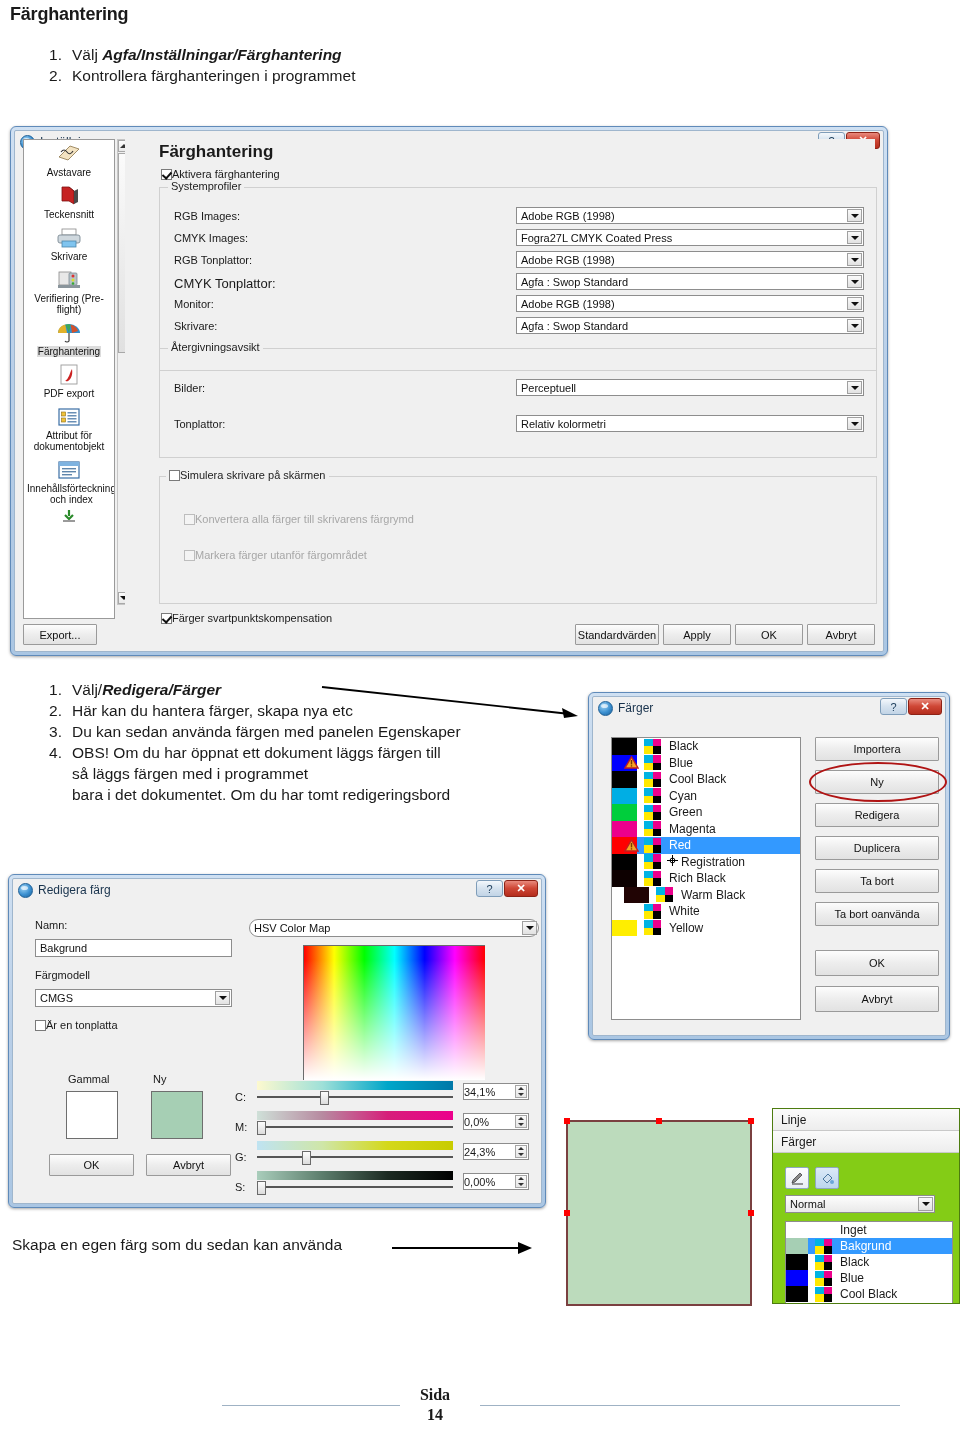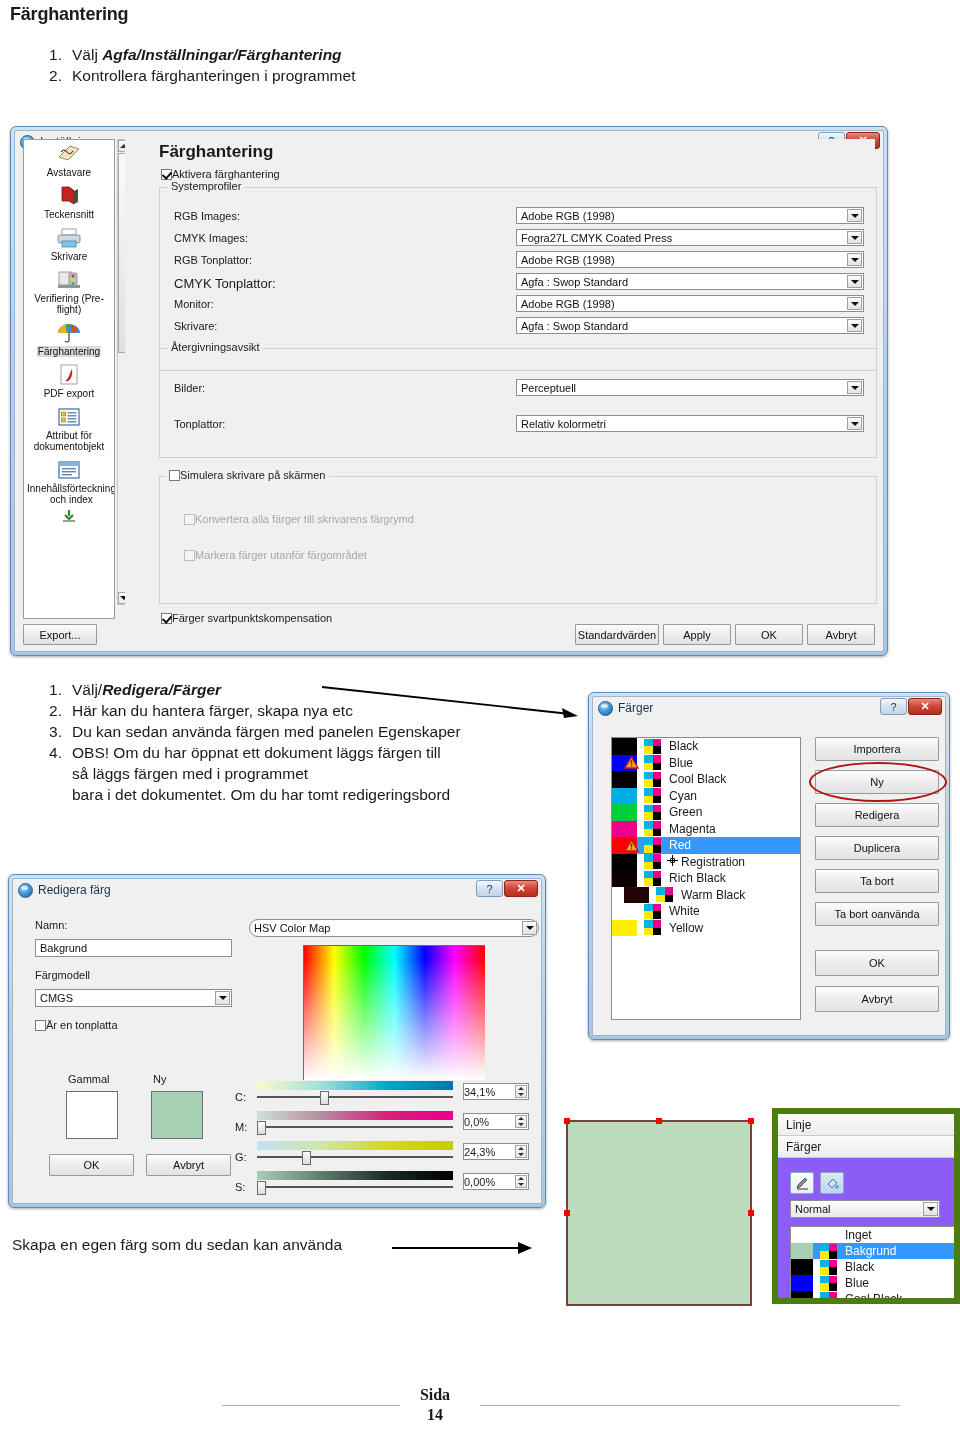--- a/index.html
+++ b/index.html
@@ -182,21 +182,21 @@
   .spin .sp {
     position:absolute; right:1px; top:1px; bottom:1px; width:12px;
     background:linear-gradient(to bottom,#fafafa,#e6e6e6);
     border:1px solid #a6a6a6; display:flex; flex-direction:column;
     align-items:center; justify-content:space-around;
   }
 
   
   #props-panel {
     position:absolute; left:772px; top:1108px; width:188px; height:196px;
-    background:#8b5cf6; border:6px solid #4d7c0f; overflow:hidden;
+    background:#84cc16; border:1px solid #4d7c0f; overflow:hidden;
   }
   .pp-bar {
     height:22px; border-bottom:1px solid #c9c9c9;
     display:flex; align-items:center; padding-left:8px; font-size:12px;
     background:linear-gradient(to bottom,#fbfbfb,#ededed);
   }
   .pp-tool {
     width:24px; height:22px; border:1px solid #8fa8c0; border-radius:2px;
     display:flex; align-items:center; justify-content:center;
     background:linear-gradient(to bottom,#fdfdfd,#e9eef4);

